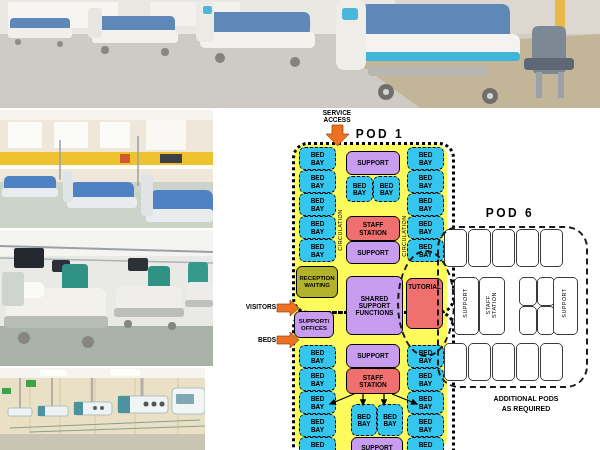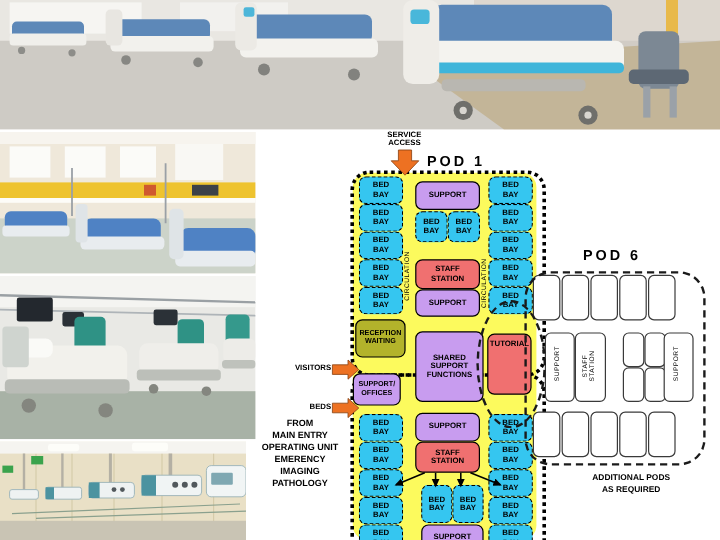--- a/index.html
+++ b/index.html
@@ -295,26 +295,20 @@
   <div class="vtext" style="left:537px;top:300px;width:54px">SUPPORT</div>
 
   <div class="box emptybox" style="left:444px;top:343px;width:21px;height:36px"></div>
   <div class="box emptybox" style="left:468px;top:343px;width:21px;height:36px"></div>
   <div class="box emptybox" style="left:492px;top:343px;width:21px;height:36px"></div>
   <div class="box emptybox" style="left:516px;top:343px;width:21px;height:36px"></div>
   <div class="box emptybox" style="left:540px;top:343px;width:21px;height:36px"></div>
 
   <div class="lbl tiny" style="left:234px;top:303px;width:42px;text-align:right">VISITORS</div>
   <div class="lbl tiny" style="left:234px;top:336px;width:42px;text-align:right">BEDS</div>
-  <div class="lbl annot" style="left:206px;top:348px;width:88px">FROM
-MAIN ENTRY
-OPERATING UNIT
-EMERENCY
-IMAGING
-PATHOLOGY</div>
   <div class="lbl" style="left:478px;top:394px;width:96px;font-size:7px;font-weight:bold;line-height:1.4">ADDITIONAL PODS
 AS REQUIRED</div>
 
   <svg class="overlay" width="600" height="450" viewBox="0 0 600 450">
     <defs>
       <marker id="ah" markerWidth="6" markerHeight="6" refX="4.5" refY="2.5" orient="auto">
         <path d="M0,0 L5.5,2.5 L0,5 z" fill="#000"></path>
       </marker>
     </defs>
     <polygon points="332,125 343,125 343,134 349,134 337.5,146 326,134 332,134" fill="#ED7122" stroke="#8d4413" stroke-width="0.7"></polygon>

